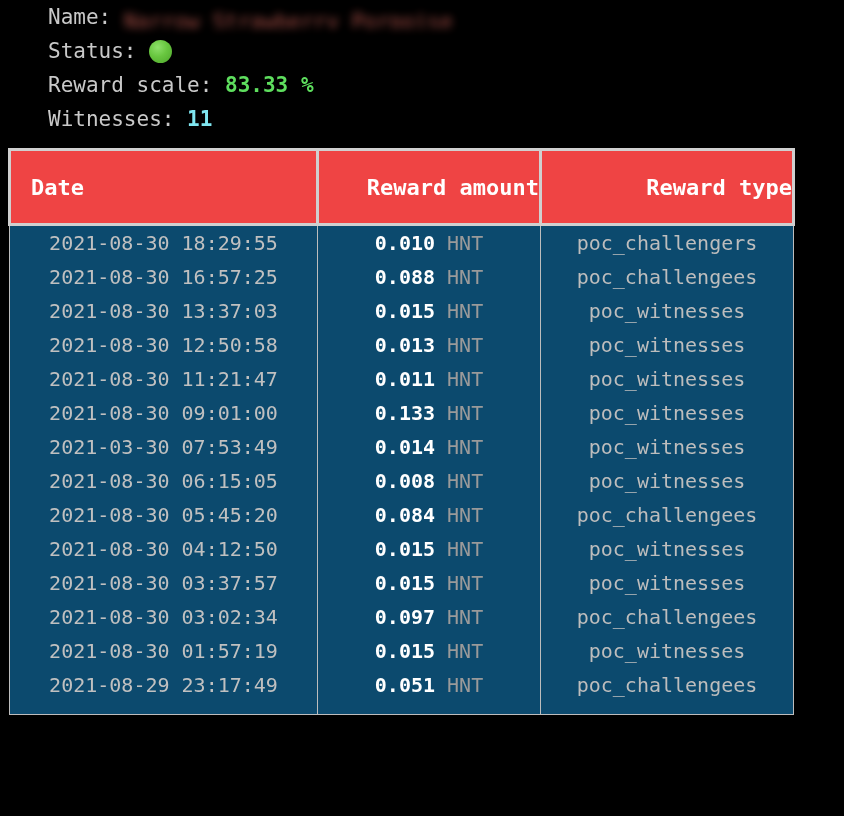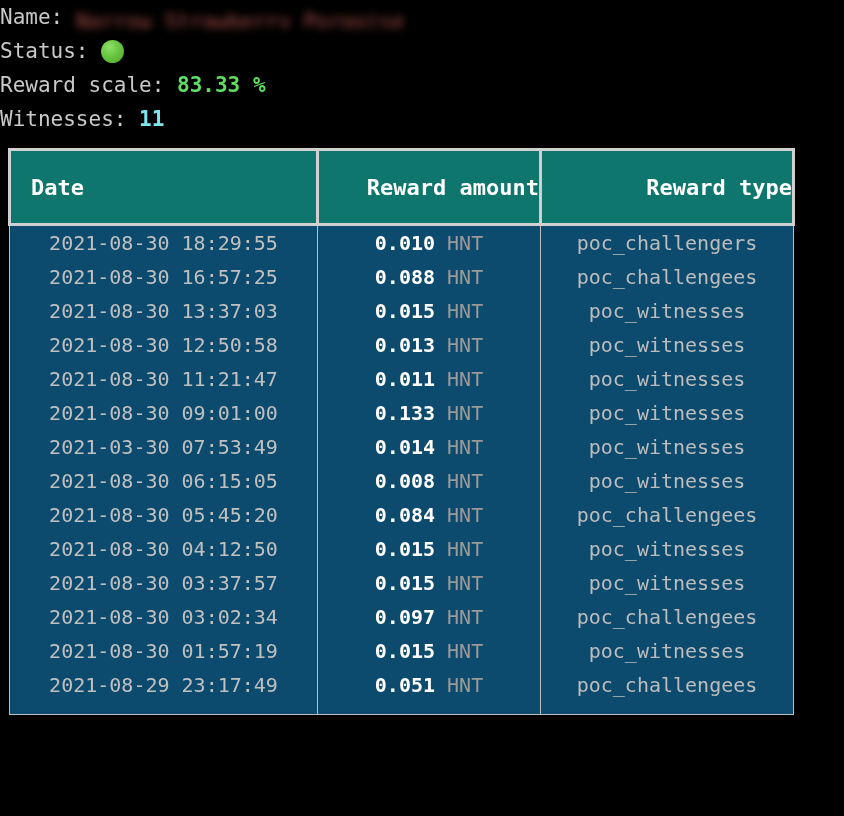--- a/index.html
+++ b/index.html
@@ -26,20 +26,21 @@
   .info {
     padding: 0 0 0 0;
     font-size: 21px;
     line-height: 34px;
     letter-spacing: 0px;
   }
   .info-row {
     white-space: pre;
     height: 34px;
     display: block;
+    margin-left: 48px;
   }
   .label { color: #c9c9c9; }
   .val-green { color: #5ede5e; font-weight: bold; }
   .val-cyan  { color: #7fe6f0; font-weight: bold; text-align: center; }
 
   .redacted {
     display: inline-block;
     vertical-align: -4px;
     height: 24px;
     width: 335px;
@@ -81,21 +82,21 @@
   table.rewards col.c-amt  { width: 223px; }
   table.rewards col.c-type { width: 253px; }
 
   table.rewards thead th {
     border: 3px solid #d0d0d0;
     color: #ffffff;
     font-weight: bold;
     font-size: 22px;
     padding: 14px 0 14px 0;
     height: 44px;
-    background: #0f766e;
+    background: #ef4444;
   }
   table.rewards thead th.h-date {
     text-align: left;
     padding-left: 20px;
   }
   table.rewards thead th.h-amt,
   table.rewards thead th.h-type {
     text-align: right;
   }
 

